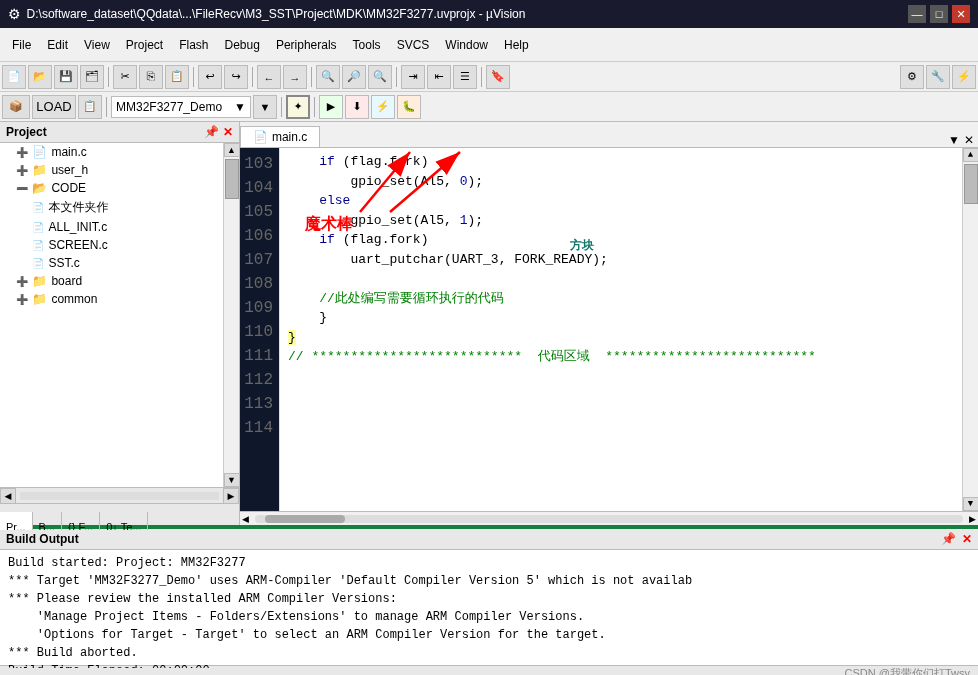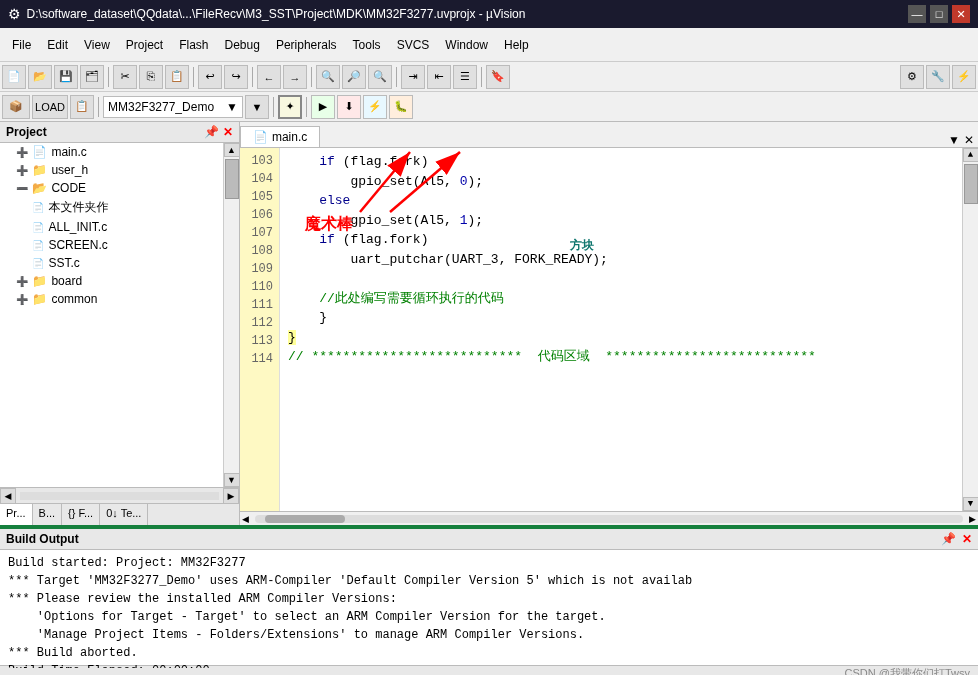--- a/index.html
+++ b/index.html
@@ -100,27 +100,28 @@
 
     
     #project-tabs {
       height: 22px;
       background: #e8e8e8;
       display: flex;
       border-top: 1px solid #bbb;
       font-size: 11px;
     }
     .proj-tab {
-      padding: 3px 6px;
+      padding: 9px 6px;
       border-right: 1px solid #bbb;
       cursor: pointer;
       white-space: nowrap;
       overflow: hidden;
       text-overflow: ellipsis;
       max-width: 60px;
+      margin-top: 8px;
     }
     .proj-tab.active { background: #fff; }
 
     
     #editor-area {
       flex: 1;
       display: flex;
       flex-direction: column;
       background: #fff;
     }
@@ -155,26 +156,26 @@
     #code-area {
       flex: 1;
       display: flex;
       overflow: hidden;
       background: #fff;
       font-family: 'Courier New', monospace;
       font-size: 13px;
     }
     #line-numbers {
       width: 40px;
-      background: #fef9c3;
+      background: #0f172a;
       border-right: 1px solid #ddd;
       padding: 4px 0;
       text-align: right;
       color: #666;
-      font-size: 12px;
+      font-size: 16px;
       line-height: 1.5;
       overflow: hidden;
     }
     .line-num { padding-right: 6px; display: block; }
     #code-content {
       flex: 1;
       padding: 4px 8px;
       overflow: hidden;
       line-height: 1.5;
     }
@@ -325,21 +326,21 @@
   <div class="tb-btn">🔖</div>
   <div style="margin-left: auto; display: flex; gap: 2px;">
     <div class="tb-btn">⚙</div>
     <div class="tb-btn">🔧</div>
     <div class="tb-btn">⚡</div>
   </div>
 </div>
 
 <div id="toolbar2">
   <div class="tb-btn" style="width:28px;">📦</div>
-  <div class="tb-btn" style="width:36px; font-size:11px;">LOAD</div>
+  <div class="tb-btn" style="width:44px; font-size:13px;">LOAD</div>
   <div class="tb-btn">📋</div>
   <div class="tb-sep"></div>
   <div class="tb-dropdown">
     <span>MM32F3277_Demo</span>
     <span style="margin-left: auto;">▼</span>
   </div>
   <div class="tb-btn">▼</div>
   <div class="tb-sep"></div>
   <div class="tb-btn" style="background: #f8f8e0; border: 2px solid #888;">✦</div>
   <div class="tb-sep"></div>
@@ -525,22 +526,22 @@
     <span>Build Output</span>
     <div id="build-header-icons">
       <span style="cursor:pointer;">📌</span>
       <span style="cursor:pointer; color:red; font-weight:bold;">✕</span>
     </div>
   </div>
   <div id="build-content">
     <div>Build started: Project: MM32F3277</div>
     <div>*** Target 'MM32F3277_Demo' uses ARM-Compiler 'Default Compiler Version 5' which is not availab</div>
     <div>*** Please review the installed ARM Compiler Versions:</div>
+    <div>&nbsp;&nbsp;&nbsp;&nbsp;'Manage Project Items - Folders/Extensions' to manage ARM Compiler Versions.</div>
     <div>&nbsp;&nbsp;&nbsp;&nbsp;'Options for Target - Target' to select an ARM Compiler Version for the target.</div>
-    <div>&nbsp;&nbsp;&nbsp;&nbsp;'Manage Project Items - Folders/Extensions' to manage ARM Compiler Versions.</div>
     <div>*** Build aborted.</div>
     <div>Build Time Elapsed:  00:00:00</div>
   </div>
 </div>
 
 <div id="status-bar">
   <span style="color:#888; font-size:11px;">CSDN @我带你们打Twsy</span>
 </div>
 
 </body></html>

